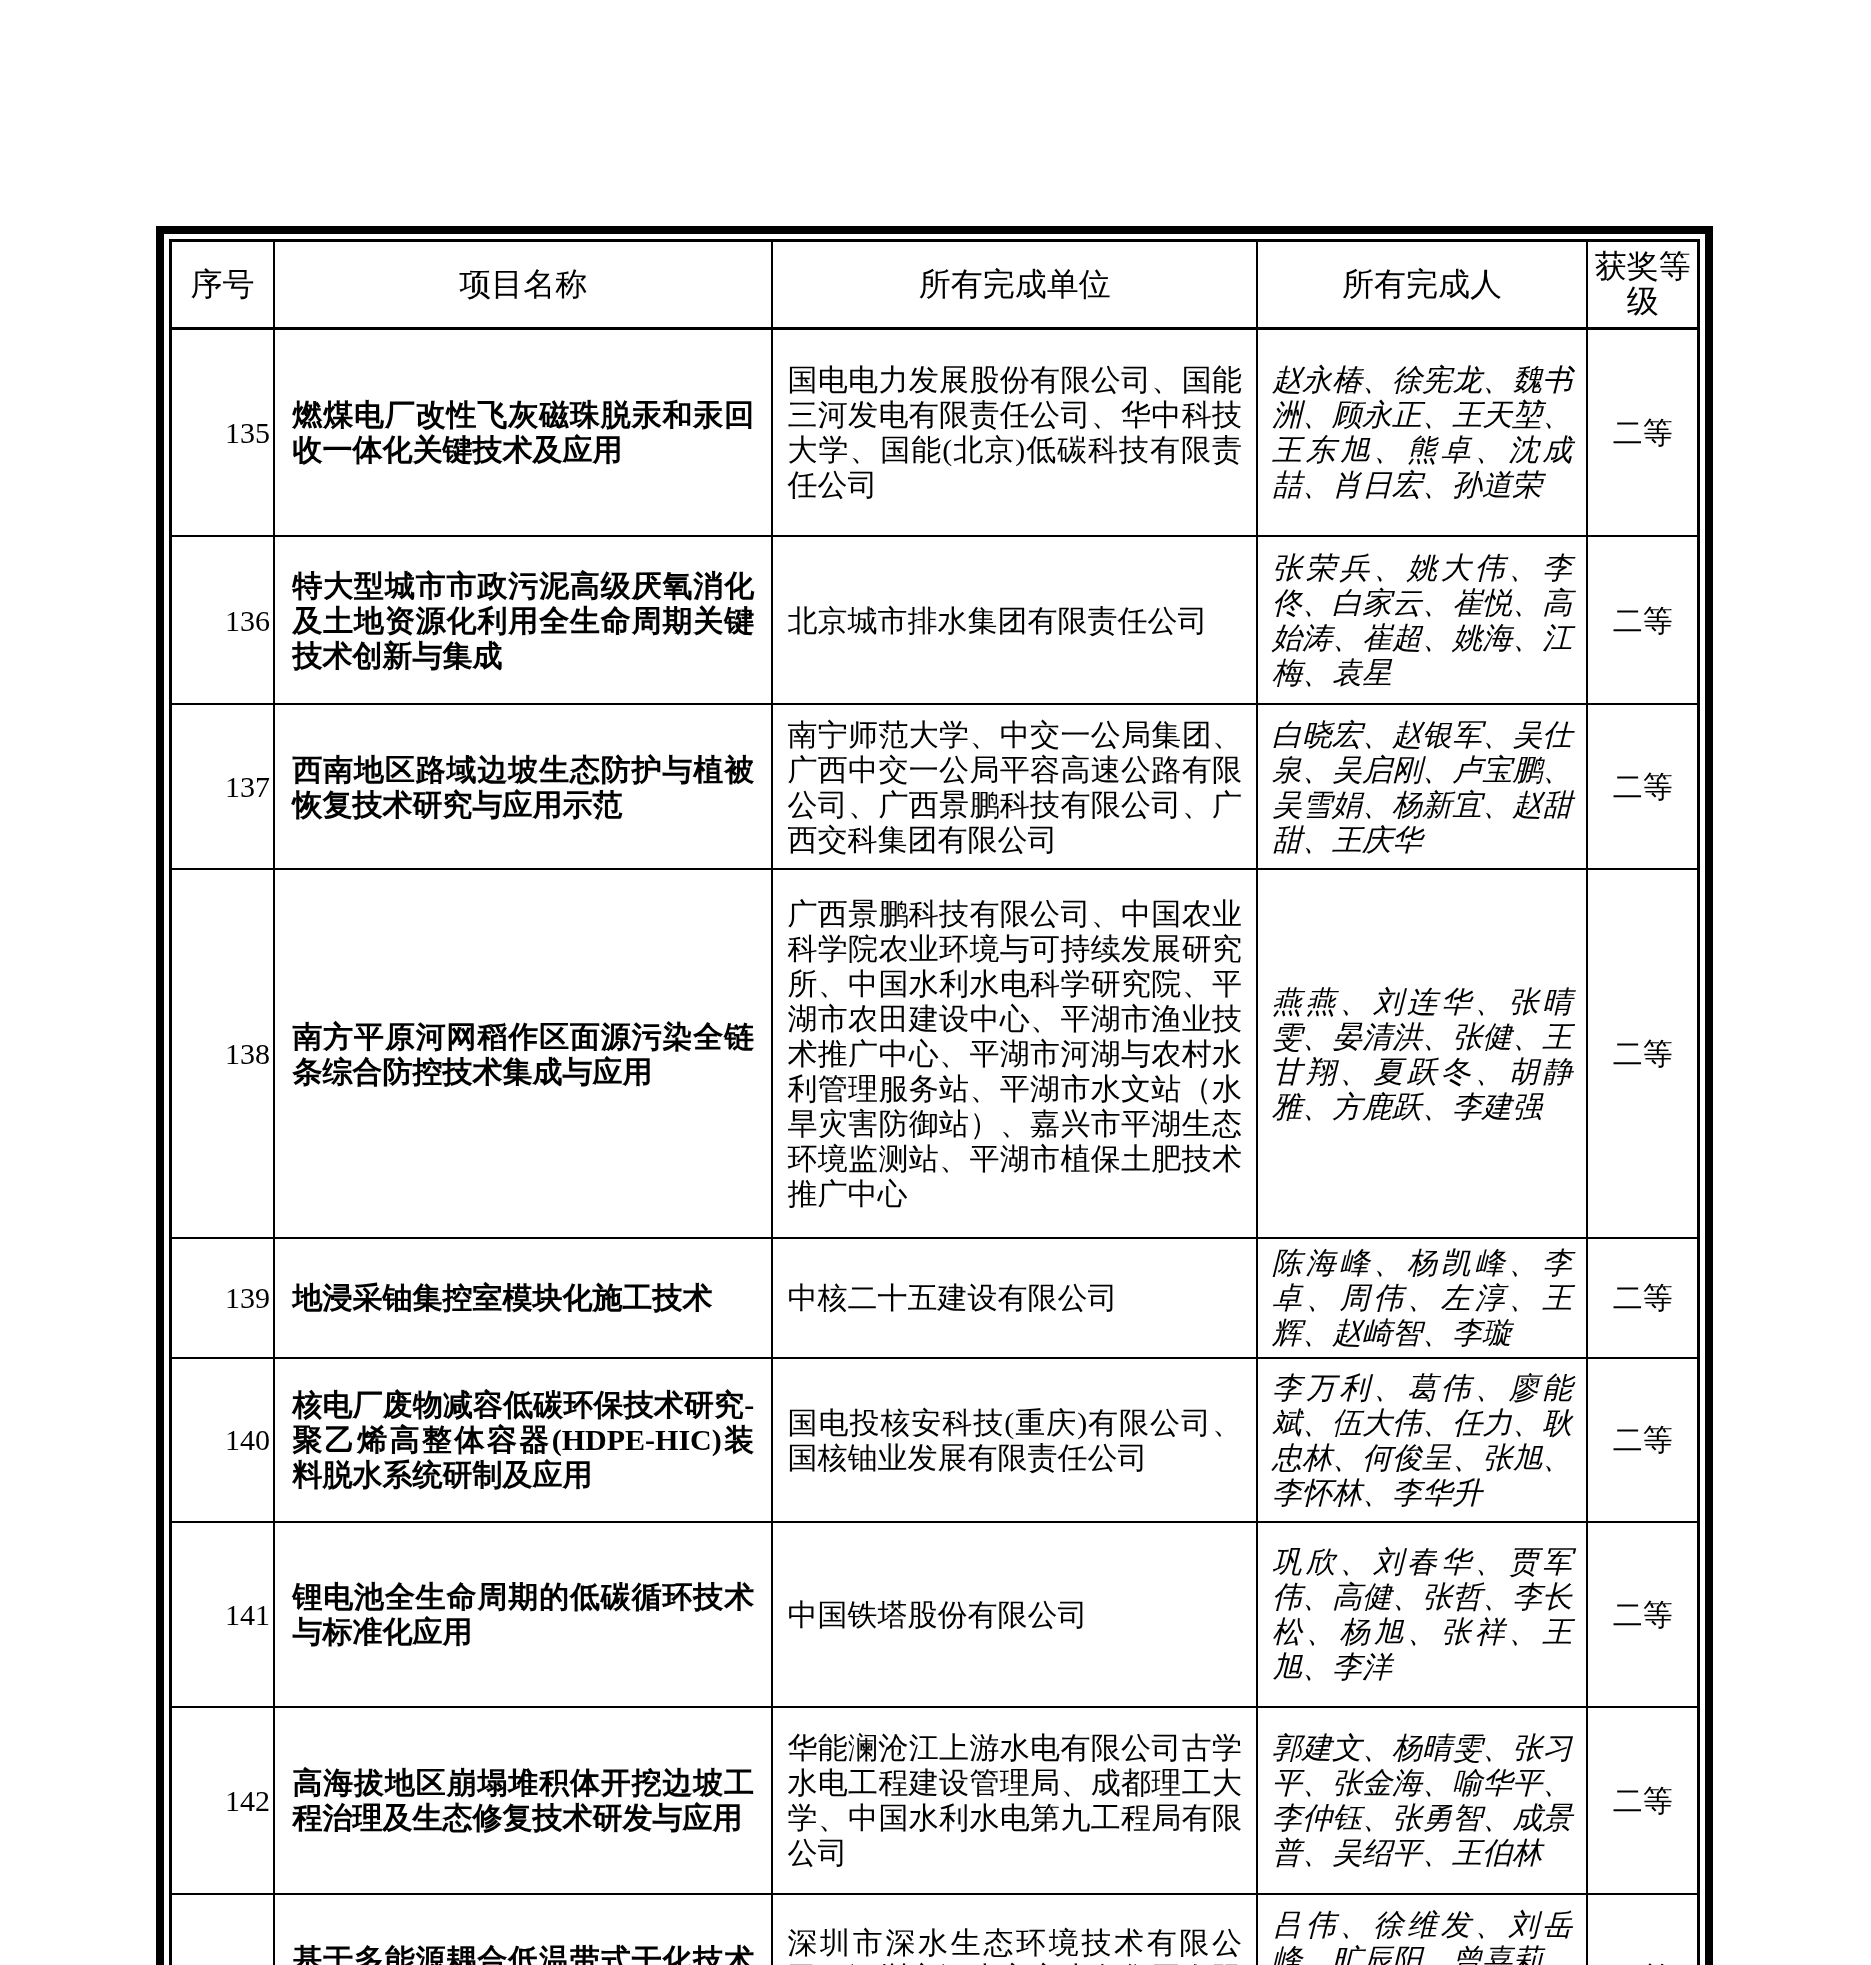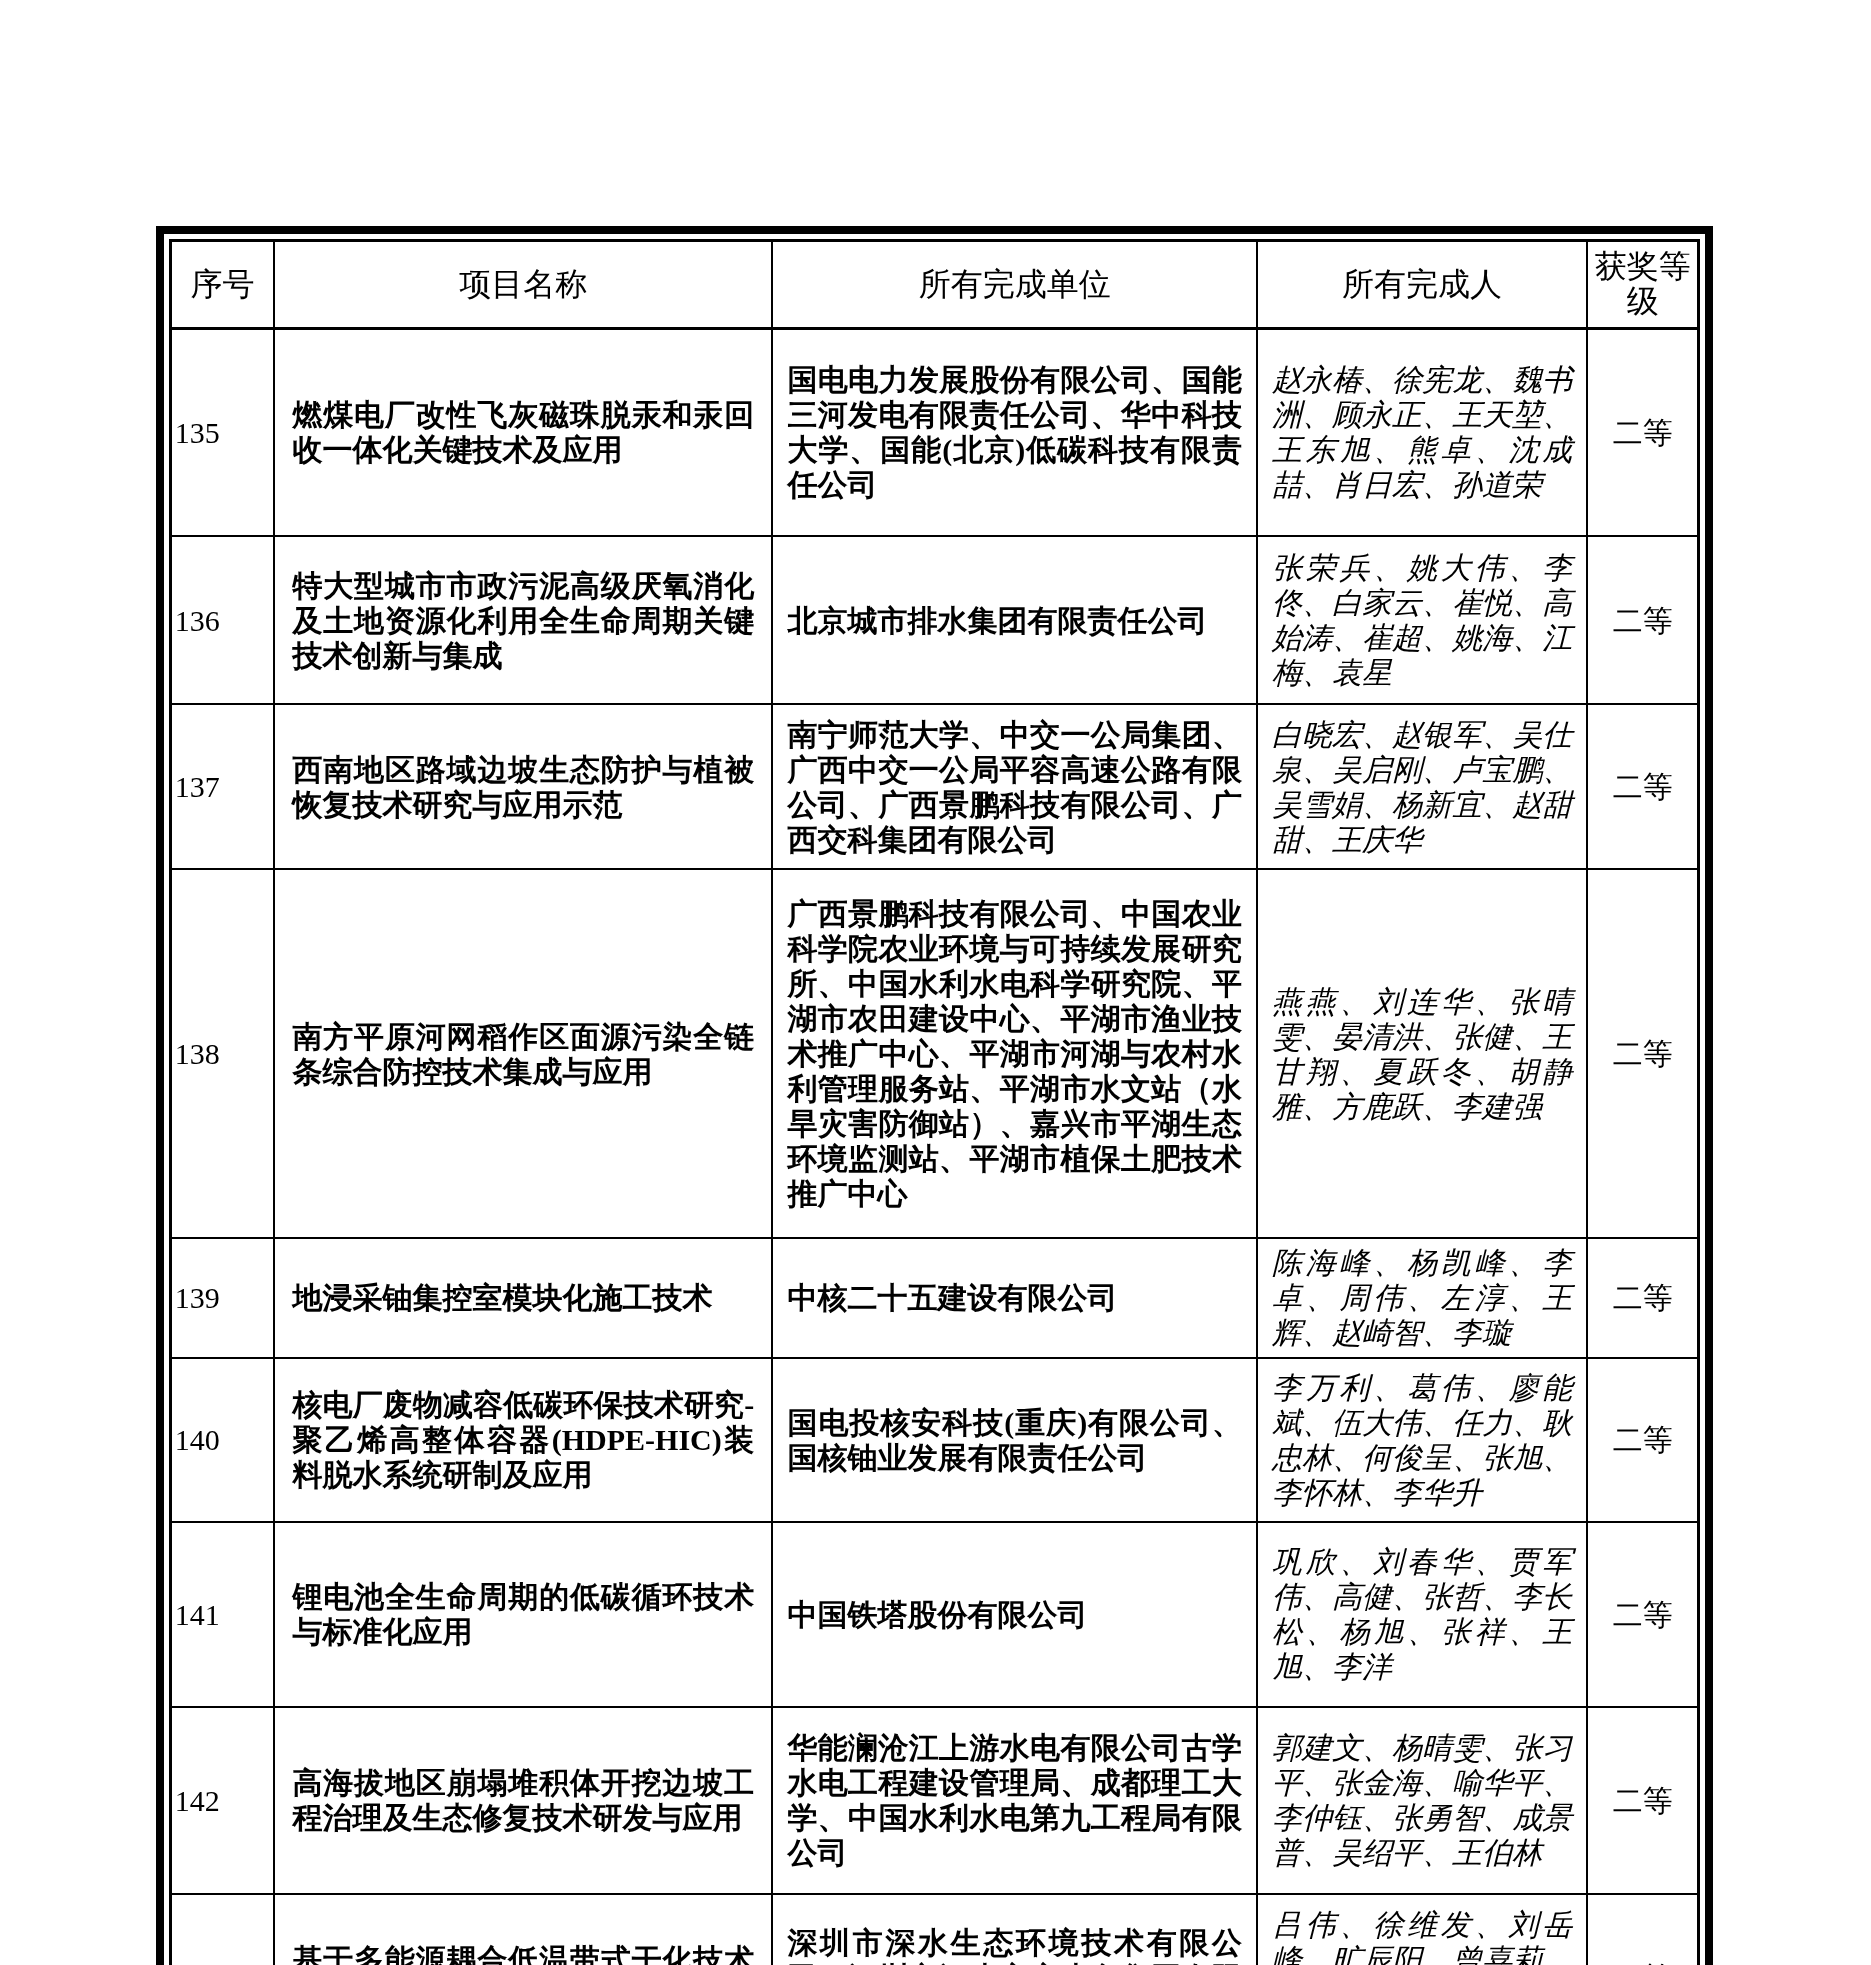--- a/index.html
+++ b/index.html
@@ -46,35 +46,34 @@
     overflow: hidden;
   }
   table.awards th {
     font-weight: normal;
     font-size: 32px;
     text-align: center;
     padding: 3.9px 5.5px;
     border-bottom-width: 3.5px;
   }
   td.cell-id {
-    text-align: left;
+    text-align: right;
     padding: 1.6px 3.1px;
     border-radius: 31px;
   }
   td.cell-name {
     text-align: justify;
     text-justify: inter-character;
     padding: 6.3px 17.3px;
     font-weight: bold;
   }
   td.cell-units {
     text-align: justify;
     text-justify: inter-character;
     padding: 6px 14px;
-    font-weight: bold;
   }
   td.cell-persons {
     text-align: justify;
     text-justify: inter-character;
     padding: 6.3px 14px;
     font-style: italic;
   }
   td.cell-level {
     text-align: center;
     padding: 1.6px 3.1px;

